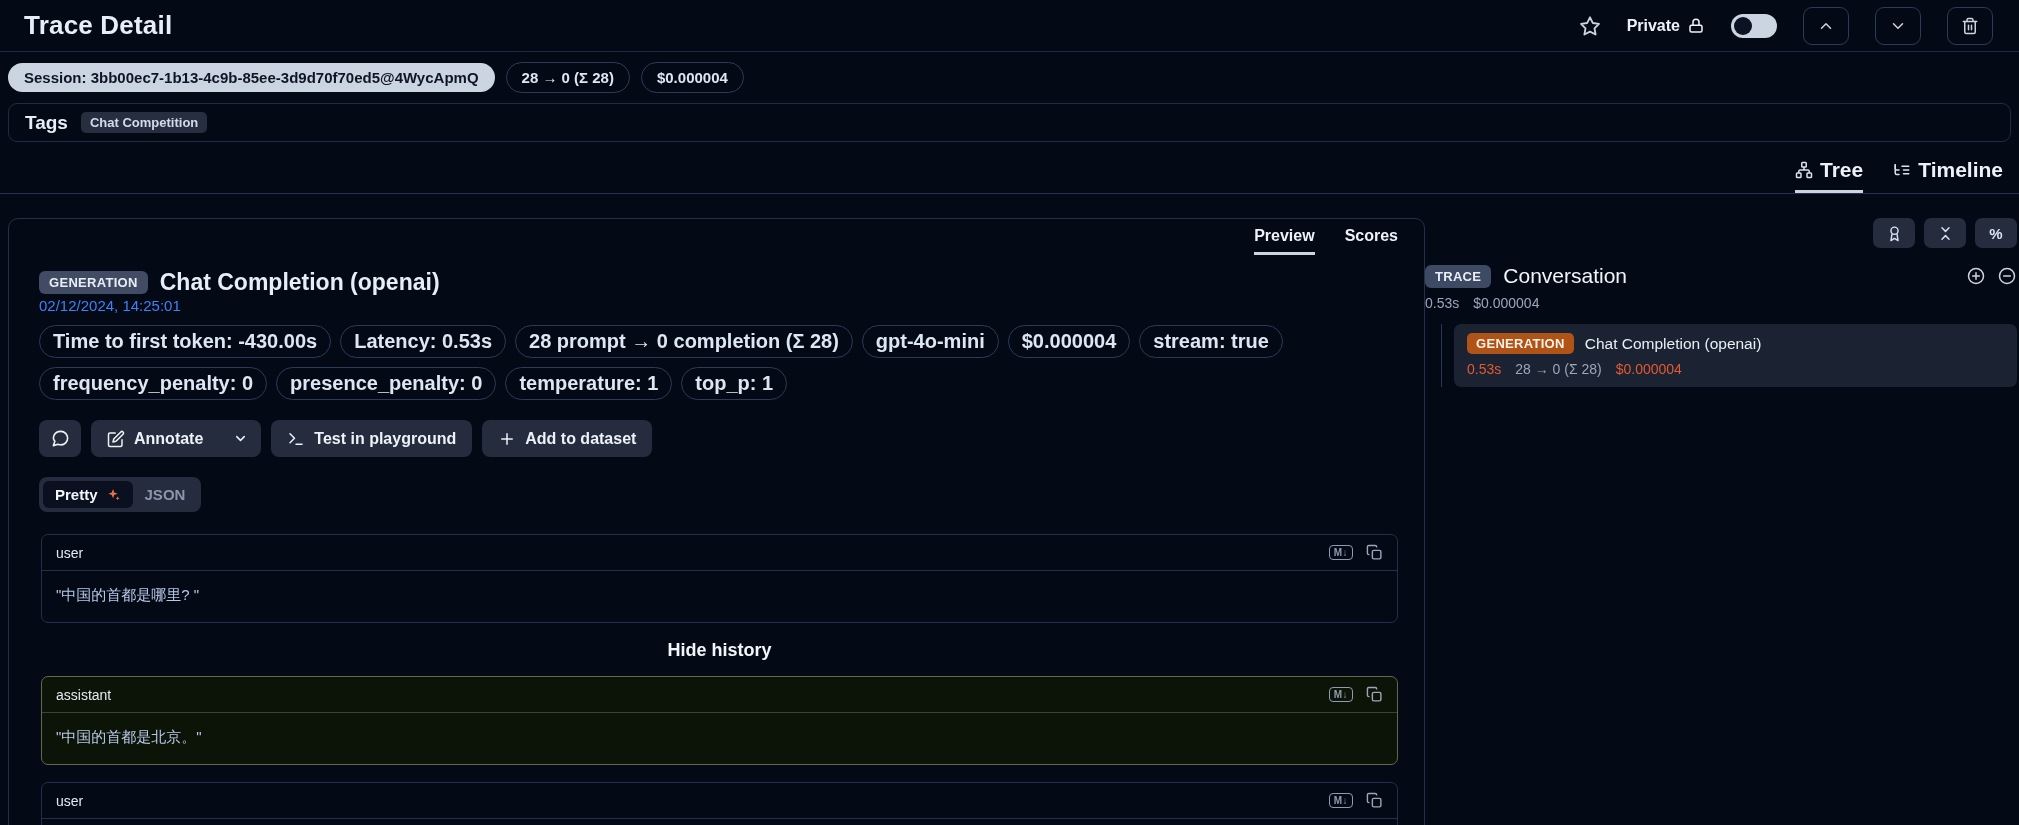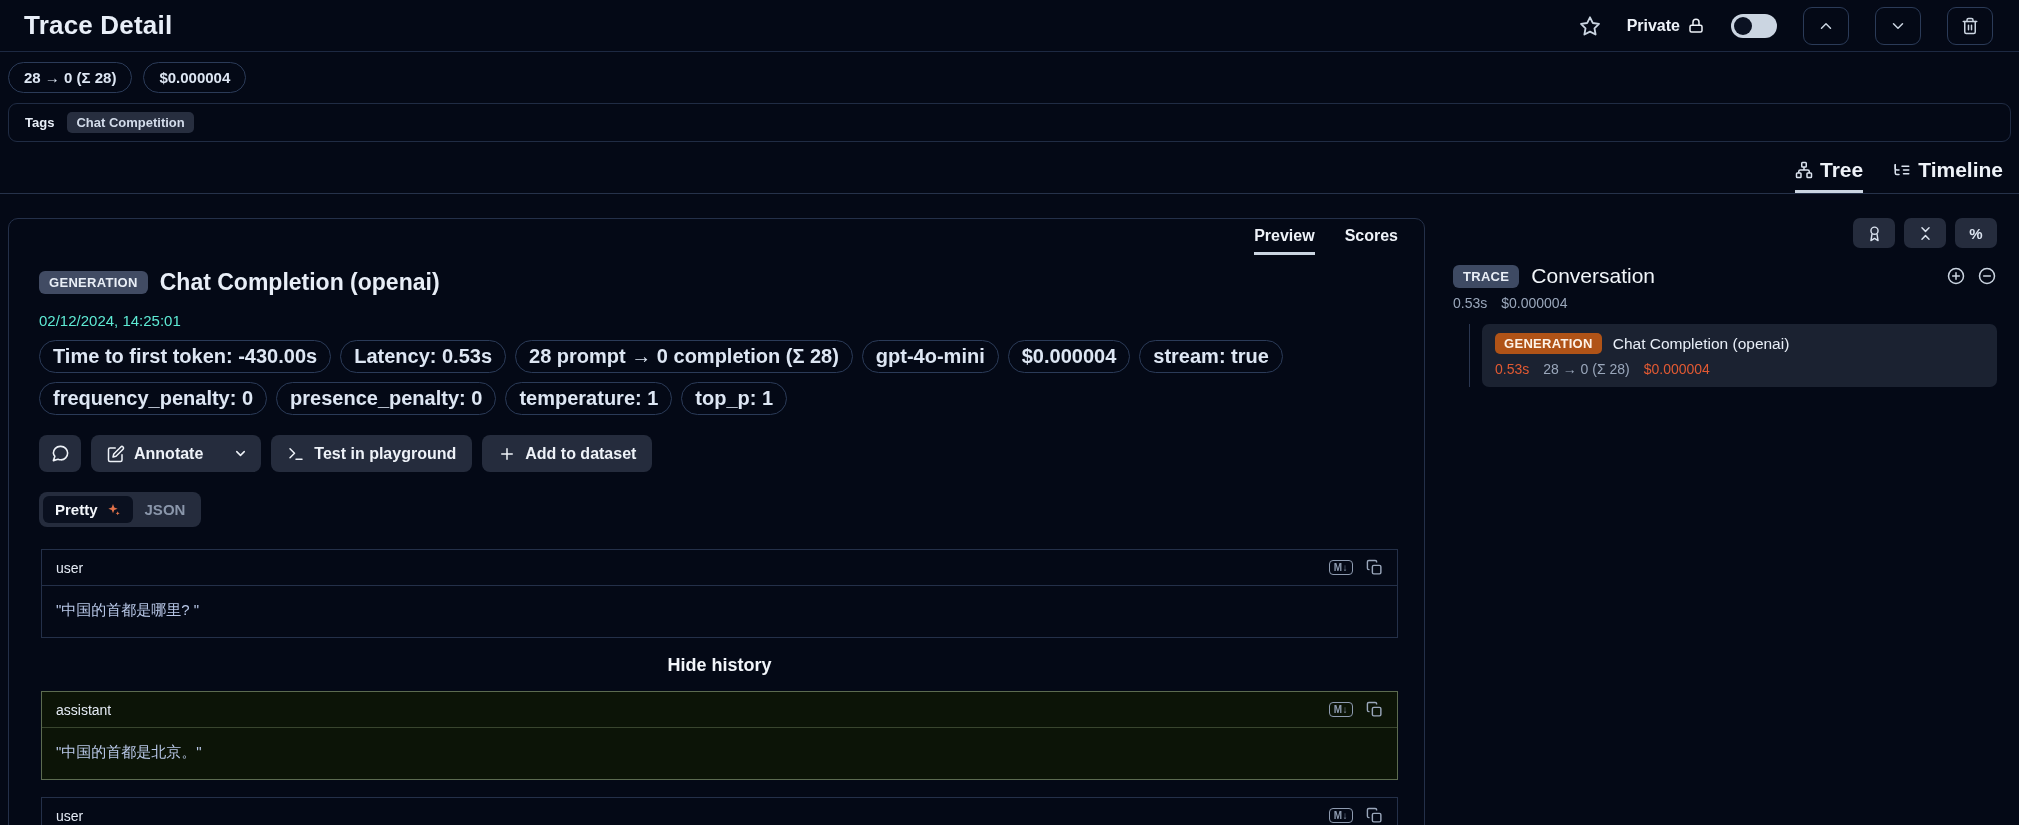--- a/index.html
+++ b/index.html
@@ -38,54 +38,54 @@
   .pill-outline {
     background: transparent; color: #dde6f3; font-weight: 700; font-size: 15px;
     padding: 6px 15px; border-radius: 999px; border: 1px solid #2b3b58; white-space: nowrap;
   }
 
   
   .tags-box {
     margin: 4px 8px 0 8px; border: 1px solid #202c44; border-radius: 9px;
     display: flex; align-items: center; gap: 13px; padding: 8px 16px; height: 39px;
   }
-  .tags-label { font-size: 13px; font-weight: 700; }
+  .tags-label { font-size: 19px; font-weight: 700; }
   .tag-chip {
     background: #272e3f; color: #d3dcea; font-size: 13px; font-weight: 700;
     padding: 3px 9px; border-radius: 5px; cursor: pointer;
   }
 
   
   .viewtab-bar {
     margin-top: 12px; display: flex; justify-content: flex-end; align-items: flex-end;
     gap: 30px; padding: 0 16px; border-bottom: 1px solid #26324a; height: 40px;
   }
   .viewtab { display: flex; align-items: center; gap: 7px; font-size: 21px; font-weight: 600; color: #eef2f8;
     padding-bottom: 8px; border-bottom: 3px solid transparent; cursor: pointer; background: none; border-top: none; border-left: none; border-right: none; }
   .viewtab.active { border-bottom-color: #cbd5e1; }
   .viewtab .ticon { color: #dbe3ef; }
 
   
-  .main { display: flex; gap: 28px; padding: 24px 20px 0 8px; height: 601px; }
+  .main { display: flex; gap: 0; padding: 24px 0 0 8px; height: 601px; }
   .panel {
     width: 1417px; flex: 0 0 auto; border: 1px solid #243049; border-radius: 10px;
     height: 700px; overflow: hidden;
   }
   .panel-tabs { display: flex; justify-content: flex-end; gap: 30px; padding: 8px 26px 0 0; }
   .ptab { font-size: 16px; font-weight: 600; color: #eef2f8; padding-bottom: 7px; border-bottom: 3px solid transparent; cursor: pointer; background: none; border-top: none; border-left: none; border-right: none; }
   .ptab.active { border-bottom-color: #cbd5e1; }
 
   .obs-head { padding: 14px 30px 0 30px; }
   .obs-title-row { display: flex; align-items: center; gap: 12px; }
   .type-badge {
     background: #414b63; color: #e9eef6; font-size: 13px; font-weight: 700;
     padding: 4px 10px; border-radius: 6px; letter-spacing: .3px;
   }
   .obs-title { font-size: 23px; font-weight: 700; }
-  .obs-time { margin-top: 16px; color: #5eead4; font-size: 15px; }
+  .obs-time { margin-top: 1px; color: #3b82f6; font-size: 15px; }
   .metric-pills { margin-top: 11px; display: flex; flex-wrap: wrap; gap: 9px; max-width: 1270px; }
   .mpill {
     border: 1px solid #2b3b58; border-radius: 999px; color: #dde6f3;
     font-size: 20px; font-weight: 700; padding: 4px 13px; white-space: nowrap;
   }
 
   .action-row { margin-top: 20px; padding: 0 30px; display: flex; align-items: center; gap: 10px; }
   .abtn {
     background: #252c3d; border: none; border-radius: 8px; color: #eef2f8;
     display: flex; align-items: center; gap: 9px; font-size: 16px; font-weight: 600;
@@ -96,21 +96,21 @@
   .split .seg { background: transparent; border: none; color: #eef2f8; display: flex; align-items: center; gap: 9px; font-size: 16px; font-weight: 600; padding: 0 16px; cursor: pointer; }
   .split .divider { width: 1px; background: #3a4357; margin: 0; }
   .split .seg.caret { padding: 0 13px; }
 
   .fmt-toggle { margin: 20px 30px 0 30px; display: inline-flex; background: #252c3d; border-radius: 8px; padding: 4px; }
   .fmt-seg { display: flex; align-items: center; gap: 7px; border: none; border-radius: 6px; padding: 5px 12px; font-size: 15px; font-weight: 600; cursor: pointer; background: transparent; color: #8b97ab; }
   .fmt-seg.active { background: #0a101f; color: #f4f7fb; }
 
   
   .messages { margin: 22px 26px 0 32px; display: flex; flex-direction: column; }
-  .msg { border: 1px solid #243049; border-radius: 0; overflow: hidden; }
+  .msg { border: 1px solid #243049; border-radius: 7px; overflow: hidden; }
   .msg-head { display: flex; align-items: center; padding: 9px 14px; border-bottom: 1px solid #243049; }
   .msg-role { font-size: 14px; font-weight: 500; color: #e4eaf4; }
   .msg-icons { margin-left: auto; display: flex; align-items: center; gap: 13px; color: #8e9bb0; }
   .md-badge {
     border: 1.6px solid #8e9bb0; border-radius: 4px; font-size: 10px; font-weight: 700;
     padding: 1px 4px; letter-spacing: .5px; cursor: pointer; background: none; color: #8e9bb0;
   }
   .copy-btn { background: none; border: none; color: #9aa7bb; cursor: pointer; }
   .msg-body { padding: 15px 14px 17px 14px; font-size: 15px; color: #b9c8e8; }
   .msg.assistant { border-color: #5c6b50; background: #0c1407; }
@@ -179,20 +179,21 @@
           <path d="M3 6h18"></path>
           <path d="M19 6v14a2 2 0 0 1-2 2H7a2 2 0 0 1-2-2V6"></path>
           <path d="M8 6V4a2 2 0 0 1 2-2h4a2 2 0 0 1 2 2v2"></path>
           <path d="M10 11v6M14 11v6"></path>
         </svg>
     </button>
   </div>
 </div>
 
 <div class="badge-row">
+  <button class="pill-light">Session: 3bb00ec7-1b13-4c9b-85ee-3d9d70f70ed5@4WycApmQ</button>
   <span class="pill-outline">28 → 0 (Σ 28)</span>
   <span class="pill-outline">$0.000004</span>
 </div>
 
 <div class="tags-box">
   <span class="tags-label">Tags</span>
   <span class="tag-chip">Chat Competition</span>
 </div>
 
 <div class="viewtab-bar">

